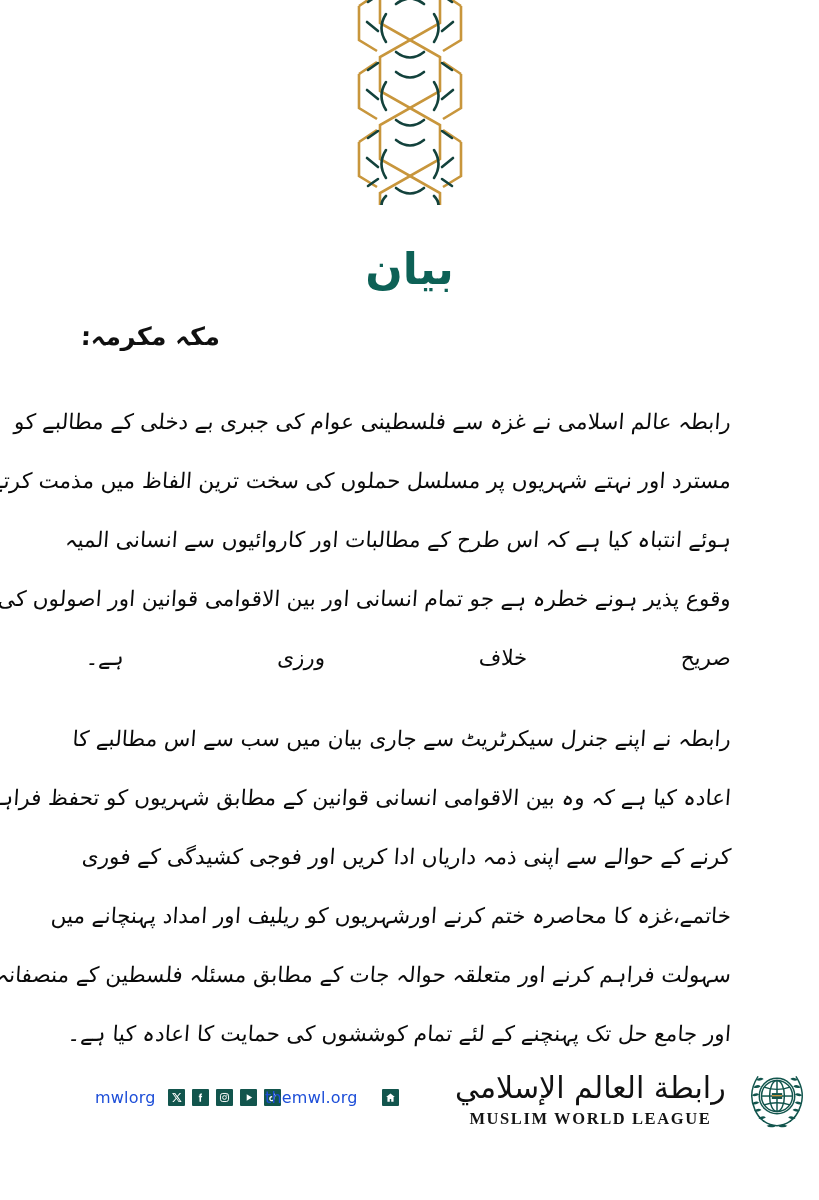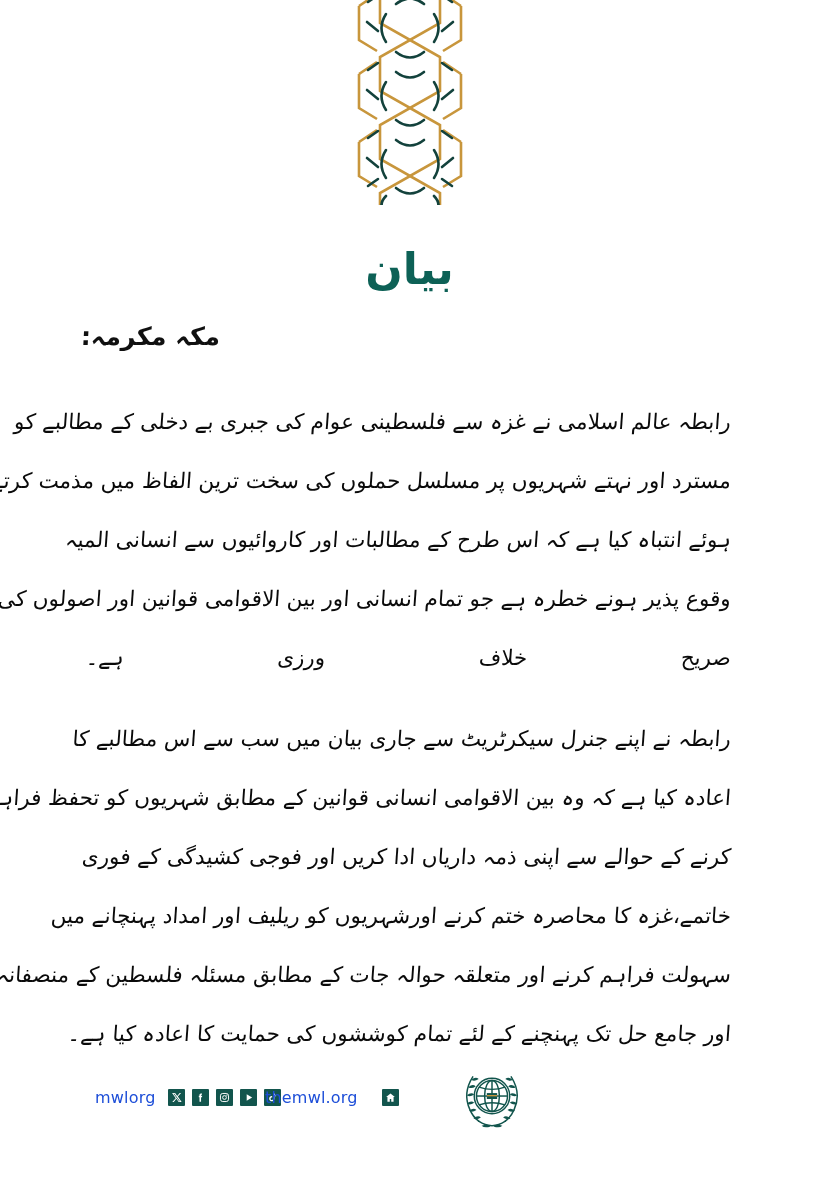--- a/index.html
+++ b/index.html
@@ -320,20 +320,24 @@
 <div class="site-block">
   <span class="handle-text">themwl.org</span>
   <a class="icon-sq">
     <svg width="11" height="11" viewBox="0 0 24 24" fill="#ffffff">
       <path d="M12 3 2.5 11h2.8v10h5.1v-6h3.2v6h5.1V11h2.8L12 3z"></path>
     </svg>
   </a>
 </div>
 
 <div class="logo-block">
+  <div class="logo-words">
+    <div class="logo-ar">رابطة العالم الإسلامي</div>
+    <div class="logo-en">MUSLIM WORLD LEAGUE</div>
+  </div>
 
   <svg class="emblem" width="74" height="74" viewBox="0 0 100 100">
     <g fill="none" stroke="#12554d" stroke-width="2">
       <circle cx="50" cy="46" r="24"></circle>
       <circle cx="50" cy="46" r="21"></circle>
       <ellipse cx="50" cy="46" rx="10" ry="21"></ellipse>
       <line x1="29" y1="46" x2="71" y2="46"></line>
       <path d="M32.5,34 q17.5,6 35,0"></path>
       <path d="M32.5,58 q17.5,-6 35,0"></path>
       <line x1="50" y1="25" x2="50" y2="67"></line>

